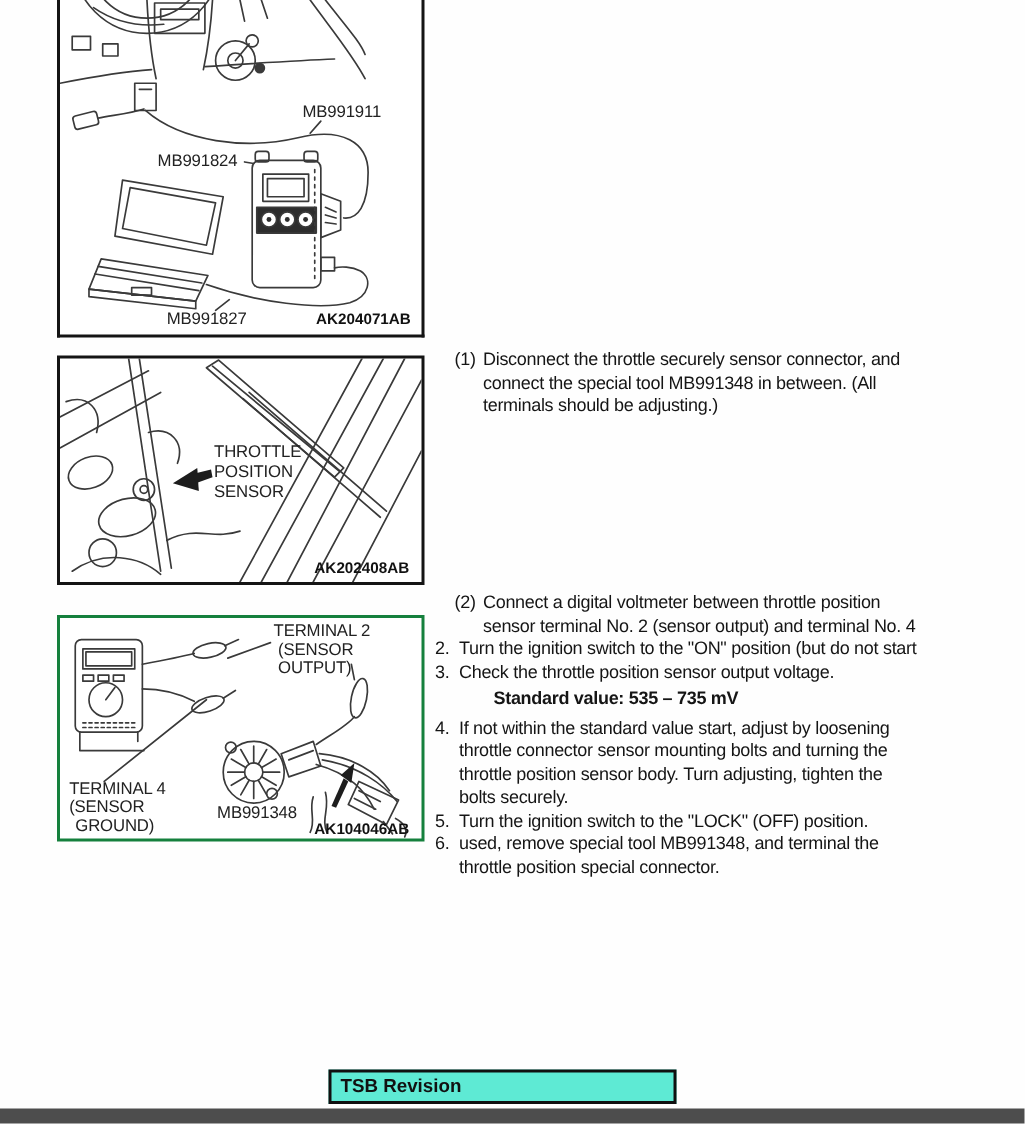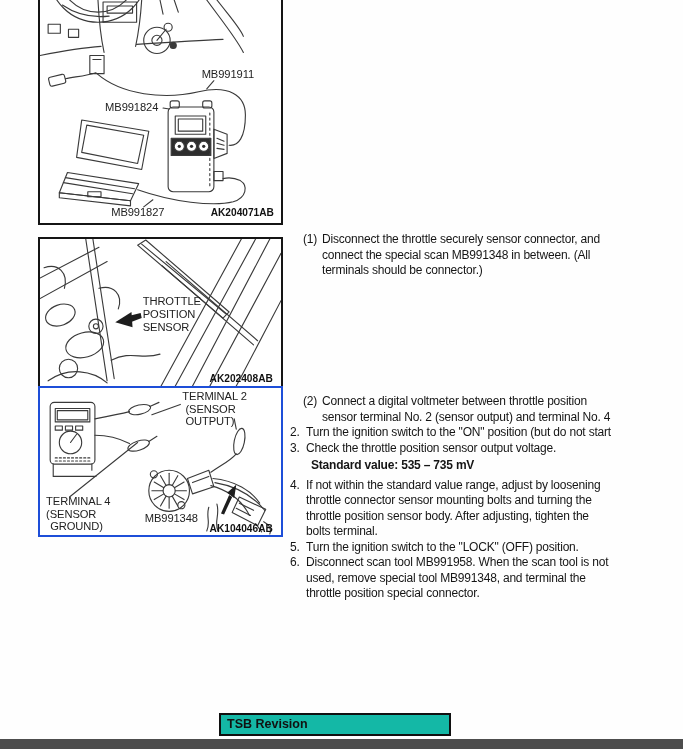--- a/index.html
+++ b/index.html
@@ -7,41 +7,41 @@
     width:683px;height:749px;position:relative;overflow:hidden;
     background:#ffffff;font-family:"Liberation Sans",sans-serif;
   }
   .page{position:absolute;inset:0;background:#fefefe;}
 
   
   .figbox{position:absolute;left:38px;width:241px;margin:0;padding:0;background:#fff;}
   .figbox svg{position:absolute;inset:0;width:100%;height:100%;}
   #fig1{top:0;height:223px;border:2px solid #141414;border-top:none;}
   #fig2{top:237px;height:149px;border:2px solid #141414;text-align:center;}
-  #fig3{top:386px;height:147px;border:2px solid #1d4ed8;}
+  #fig3{top:410px;height:147px;border:2px solid #15803d;}
 
   
   .art{stroke:#3a3a3a;stroke-width:1.1;fill:none;stroke-linecap:round;stroke-linejoin:round;}
   .lbl{font-family:"Liberation Sans",sans-serif;font-size:11px;letter-spacing:-0.1px;fill:#222;stroke:none;}
   .code{font-family:"Liberation Sans",sans-serif;font-size:10px;font-weight:bold;fill:#111;stroke:none;}
   .dark{fill:#1d1d1d;stroke:none;}
 
   
   .instr{position:absolute;left:290px;color:#151515;font-size:12px;line-height:15.5px;letter-spacing:-0.2px;}
   #block1{top:232px;}
   #block2{top:394px;}
   .li{position:relative;}
   .li .num{position:absolute;left:0;top:0;}
   .main{padding-left:16px;}
   .sub{margin-left:13px;padding-left:19px;}
   .line{white-space:nowrap;}
-  .std{margin:2px 0 4px 21px;font-weight:bold;white-space:nowrap;}
-
-  
-  .tsb-box{position:absolute;left:219px;top:713px;width:228px;height:19px;border:2px solid #101010;background:#14b8a6;}
+  .std{margin:2px 0 4px 39px;font-weight:bold;white-space:nowrap;}
+
+  
+  .tsb-box{position:absolute;left:219px;top:713px;width:228px;height:19px;border:2px solid #101010;background:#5eead4;}
   .tsb-box span{display:block;padding-left:6px;font-weight:bold;font-size:12.5px;line-height:18px;color:#111;white-space:nowrap;}
   .bottom-bar{position:absolute;left:0;top:739px;width:683px;height:10px;background:#4d4d4d;}
 </style>
 </head>
 <body>
 
 <div class="page">
 
   <figure class="figbox" id="fig1">
     <svg viewBox="0 0 237 221" preserveAspectRatio="none">
@@ -230,54 +230,53 @@
       <text class="lbl" x="10" y="138">GROUND)</text>
       <text class="lbl" x="103" y="130">MB991348</text>
       <text class="code" x="229" y="140" text-anchor="end">AK104046AB</text>
     </svg>
   </figure>
 
   <div class="instr" id="block1">
     <div class="li sub">
       <span class="num">(1)</span>
       <div class="line">Disconnect the throttle securely sensor connector, and</div>
-      <div class="line">connect the special scan MB991348 in between. (All</div>
-      <div class="line">terminals should be connector.)</div>
+      <div class="line">connect the special tool MB991348 in between. (All</div>
+      <div class="line">terminals should be adjusting.)</div>
     </div>
   </div>
 
   <div class="instr" id="block2">
     <div class="li sub">
       <span class="num">(2)</span>
       <div class="line">Connect a digital voltmeter between throttle position</div>
       <div class="line">sensor terminal No. 2 (sensor output) and terminal No. 4</div>
     </div>
     <div class="li main">
       <span class="num">2.</span>
       <div class="line">Turn the ignition switch to the "ON" position (but do not start</div>
     </div>
     <div class="li main">
       <span class="num">3.</span>
       <div class="line">Check the throttle position sensor output voltage.</div>
     </div>
     <div class="std">Standard value: 535 – 735 mV</div>
     <div class="li main">
       <span class="num">4.</span>
-      <div class="line">If not within the standard value range, adjust by loosening</div>
+      <div class="line">If not within the standard value start, adjust by loosening</div>
       <div class="line">throttle connector sensor mounting bolts and turning the</div>
-      <div class="line">throttle position sensor body. After adjusting, tighten the</div>
-      <div class="line">bolts terminal.</div>
+      <div class="line">throttle position sensor body. Turn adjusting, tighten the</div>
+      <div class="line">bolts securely.</div>
     </div>
     <div class="li main">
       <span class="num">5.</span>
       <div class="line">Turn the ignition switch to the "LOCK" (OFF) position.</div>
     </div>
     <div class="li main">
       <span class="num">6.</span>
-      <div class="line">Disconnect scan tool MB991958. When the scan tool is not</div>
       <div class="line">used, remove special tool MB991348, and terminal the</div>
       <div class="line">throttle position special connector.</div>
     </div>
   </div>
 
   <div class="tsb-box">
     <span>TSB Revision</span>
   </div>
   <div class="bottom-bar"></div>
 

